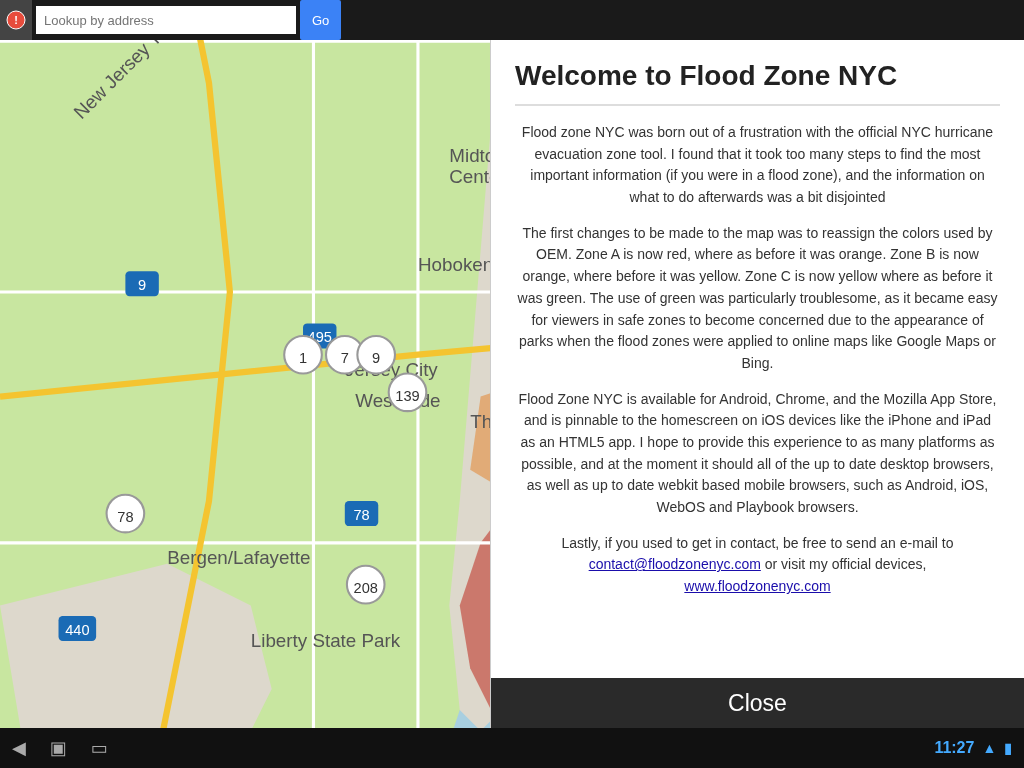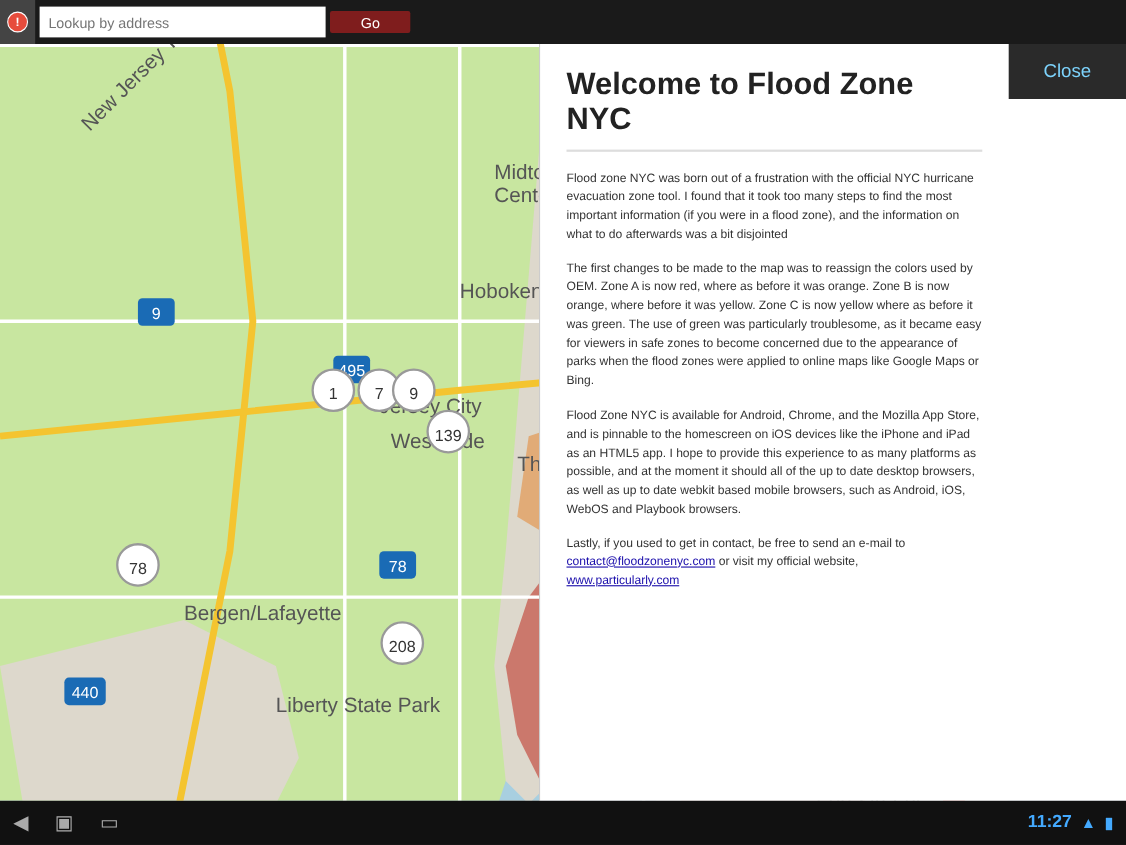--- a/index.html
+++ b/index.html
@@ -28,23 +28,23 @@
       height: 28px;
       margin: 0 4px;
       padding: 0 8px;
       background: #fff;
       border: none;
       border-radius: 0;
       font-size: 13px;
       color: #333;
     }
     #go-button {
-      height: 20px;
-      padding: 0 28px;
-      background: #7f1d1d;
+      height: 40px;
+      padding: 0 12px;
+      background: #3b82f6;
       color: #fff;
       border: none;
       border-radius: 2px;
       font-size: 13px;
       cursor: pointer;
       margin-right: 8px;
     }
     #nav-links {
       margin-left: auto;
       display: flex;
@@ -73,60 +73,61 @@
       width: 100%; height: 100%;
     }
 
     
     #modal-overlay {
       position: absolute;
       top: 40px; left: 490px; right: 0; bottom: 40px;
       background: #fff;
       z-index: 50;
       display: flex;
-      flex-direction: row;
+      flex-direction: column;
       border-left: 1px solid #ccc;
     }
     #modal-content {
       flex: 1;
       padding: 20px 24px;
       overflow-y: auto;
     }
     #modal-title {
       font-size: 28px;
       font-weight: bold;
       color: #222;
       margin-bottom: 16px;
       border-bottom: 2px solid #ddd;
       padding-bottom: 12px;
     }
     .modal-para {
-      font-size: 11px;
+      font-size: 14px;
       color: #333;
       line-height: 1.55;
       margin-bottom: 14px;
+      text-align: center;
     }
     .modal-link {
       color: #1a0dab;
       text-decoration: underline;
       cursor: pointer;
     }
     #modal-footer {
       background: #2a2a2a;
       height: 50px;
       display: flex;
       align-items: center;
       justify-content: center;
       flex-shrink: 0;
     }
     #close-button {
       background: transparent;
       border: none;
-      color: #7dd3fc;
-      font-size: 17px;
+      color: #ffffff;
+      font-size: 23px;
       cursor: pointer;
       padding: 8px 32px;
     }
 
     
     #system-bar {
       position: absolute;
       bottom: 0; left: 0; right: 0;
       height: 40px;
       background: #111;
@@ -346,22 +347,22 @@
 
 <div id="modal-overlay">
   <div id="modal-content">
     <h1 id="modal-title">Welcome to Flood Zone NYC</h1>
     <p class="modal-para">Flood zone NYC was born out of a frustration with the official NYC hurricane evacuation zone tool. I found that it took too many steps to find the most important information (if you were in a flood zone), and the information on what to do afterwards was a bit disjointed</p>
     <p class="modal-para">The first changes to be made to the map was to reassign the colors used by OEM. Zone A is now red, where as before it was orange. Zone B is now orange, where before it was yellow. Zone C is now yellow where as before it was green. The use of green was particularly troublesome, as it became easy for viewers in safe zones to become concerned due to the appearance of parks when the flood zones were applied to online maps like Google Maps or Bing.</p>
     <p class="modal-para">Flood Zone NYC is available for Android, Chrome, and the Mozilla App Store, and is pinnable to the homescreen on iOS devices like the iPhone and iPad as an HTML5 app. I hope to provide this experience to as many platforms as possible, and at the moment it should all of the up to date desktop browsers, as well as up to date webkit based mobile browsers, such as Android, iOS, WebOS and Playbook browsers.</p>
     <p class="modal-para">
       <span>Lastly, if you used to get in contact, be free to send an e-mail to</span>
       <a class="modal-link">contact@floodzonenyc.com</a>
-      <span> or visit my official website,</span><br>
-      <a class="modal-link">www.particularly.com</a>
+      <span> or visit my official devices,</span><br>
+      <a class="modal-link">www.floodzonenyc.com</a>
     </p>
   </div>
   <div id="modal-footer">
     <button id="close-button">Close</button>
   </div>
 </div>
 
 <div id="system-bar">
   <div id="sys-left">
     <span class="sys-icon">◀</span>

